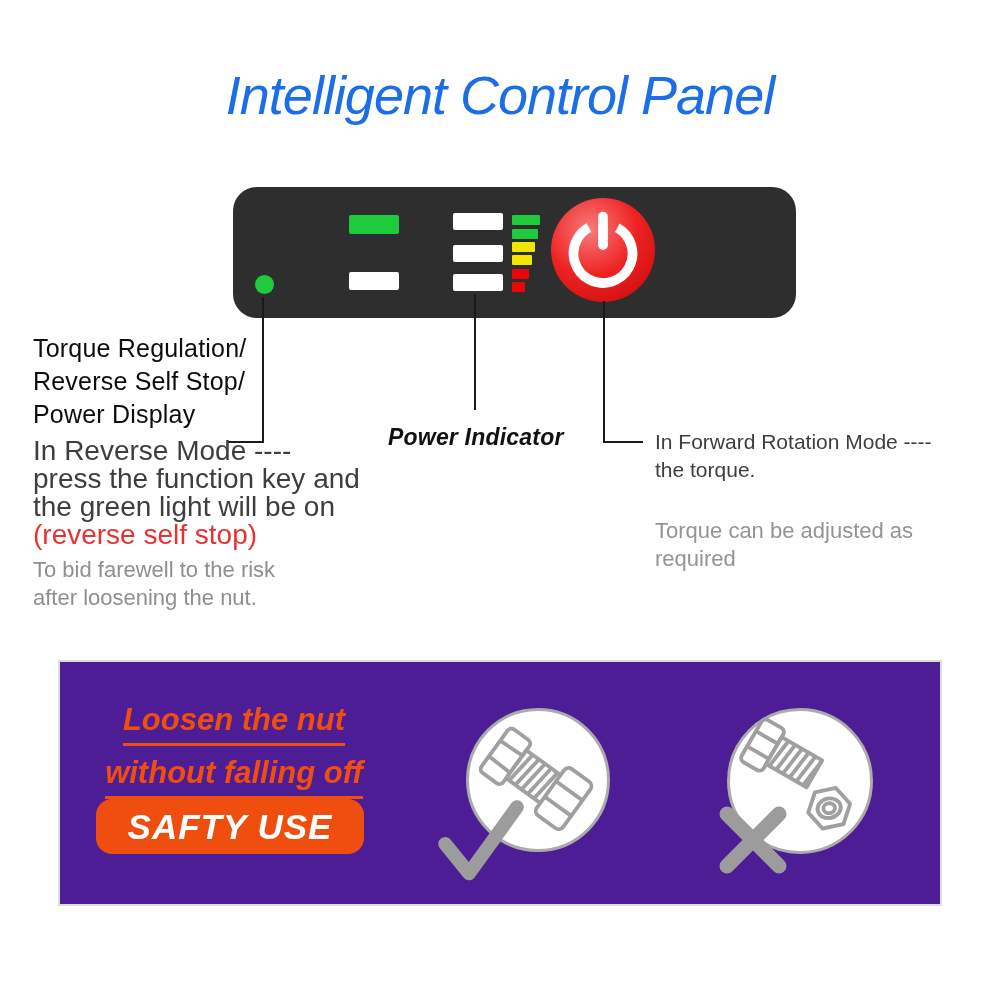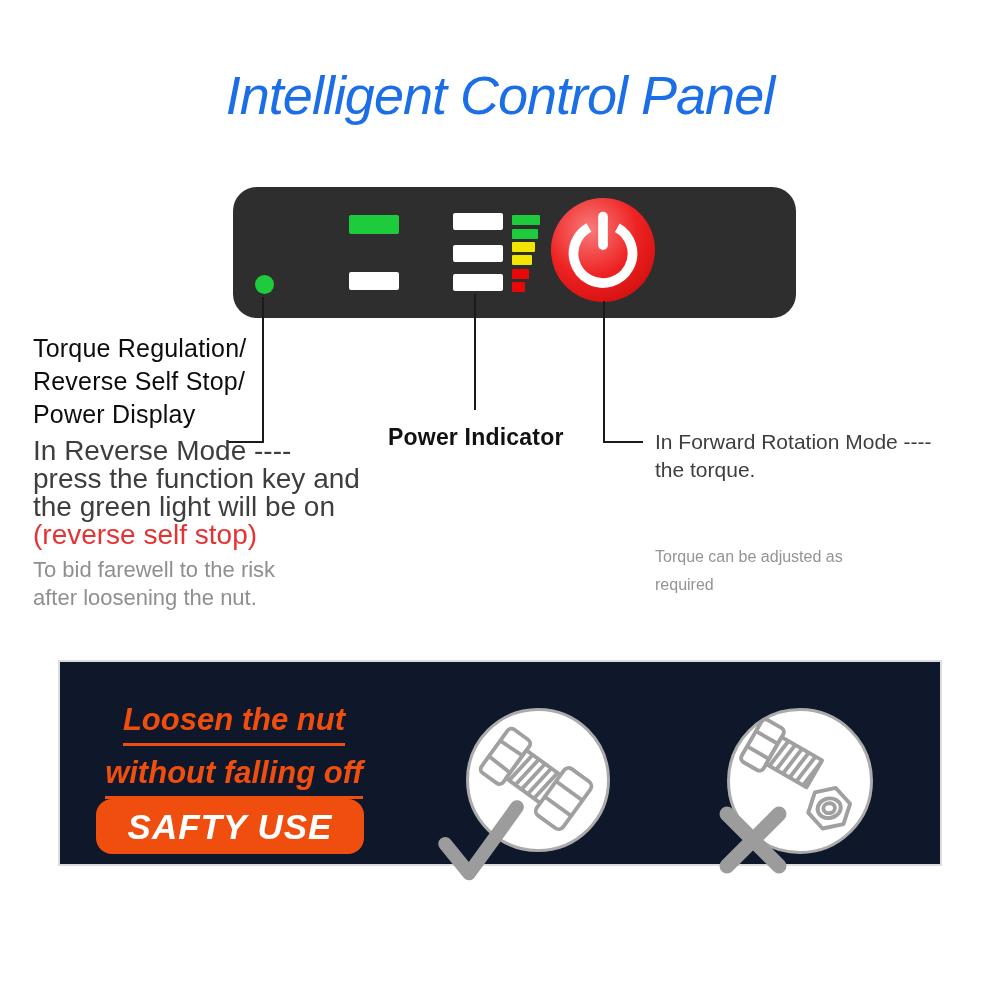--- a/index.html
+++ b/index.html
@@ -36,26 +36,26 @@
   .h1{left:228px;top:441px;width:36px;height:2px;}
   .v2{left:474px;top:294px;width:2px;height:116px;}
   .v3{left:603px;top:301px;width:2px;height:142px;}
   .h3{left:603px;top:441px;width:40px;height:2px;}
 
   
   .lhead{left:33px;top:332px;font-size:25px;line-height:33px;color:#0d0d0d;letter-spacing:.2px;}
   .lbody{left:33px;top:437px;font-size:28px;line-height:28px;color:#3e3e3e;}
   .redline{color:#e63232;}
   .lgray{left:33px;top:556px;font-size:22px;line-height:28px;color:#8f8f8f;}
-  .clabel{left:388px;top:424px;font-size:23px;font-weight:700;color:#111;letter-spacing:.2px;}
+  .clabel{left:388px;top:424px;font-size:23px;font-weight:700;color:#111;letter-spacing:.2px;font-style:italic;}
   .rbody{left:655px;top:428px;font-size:21px;line-height:28px;color:#3e3e3e;}
-  .rgray{left:655px;top:517px;font-size:16px;line-height:28px;color:#949494;margin-top:26px;}
+  .rgray{left:655px;top:517px;font-size:22px;line-height:28px;color:#949494;}
 
   
-  .sbox{left:58px;top:660px;width:884px;height:206px;border:2px solid #dcdcdc;background:#0f172a;box-sizing:border-box;}
+  .sbox{left:58px;top:660px;width:884px;height:246px;border:2px solid #dcdcdc;background:#4c1d95;box-sizing:border-box;}
   .headlines{left:28px;top:40px;width:292px;text-align:center;}
   .hline{display:inline-block;font-size:31px;font-weight:700;font-style:italic;color:#f04e0e;
          border-bottom:3px solid #f04e0e;padding-bottom:5px;white-space:nowrap;}
   .hline2{margin-top:9px;}
   .badge{left:36px;top:137px;width:268px;height:55px;background:#f04e0e;border-radius:16px;
          display:flex;align-items:center;justify-content:center;color:#ffffff;
          font-size:35px;font-weight:700;font-style:italic;letter-spacing:1px;}
   .ncircle{border:3px solid #ababab;border-radius:50%;box-sizing:border-box;background:#fff;}
   .c1{left:406px;top:46px;width:144px;height:144px;}
   .c2{left:667px;top:46px;width:146px;height:146px;}

